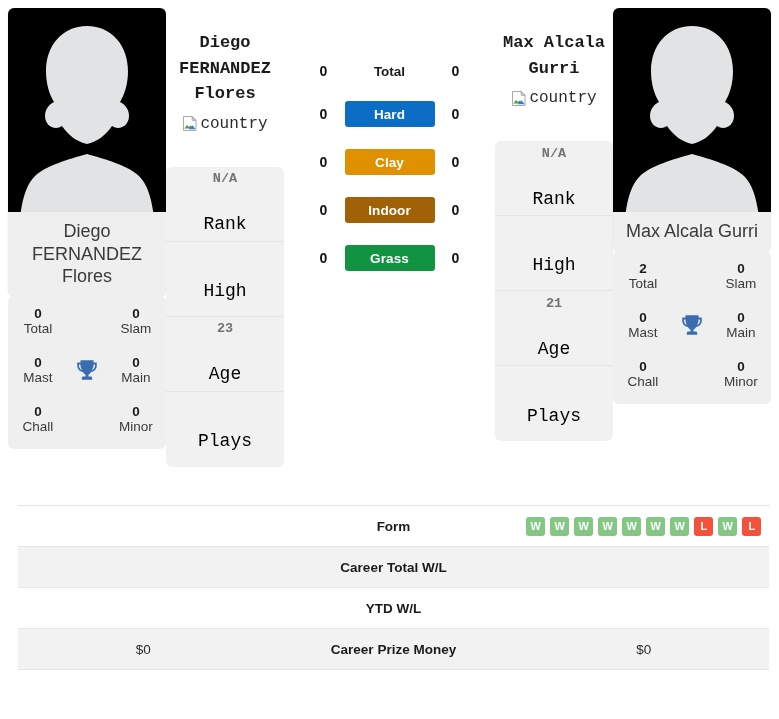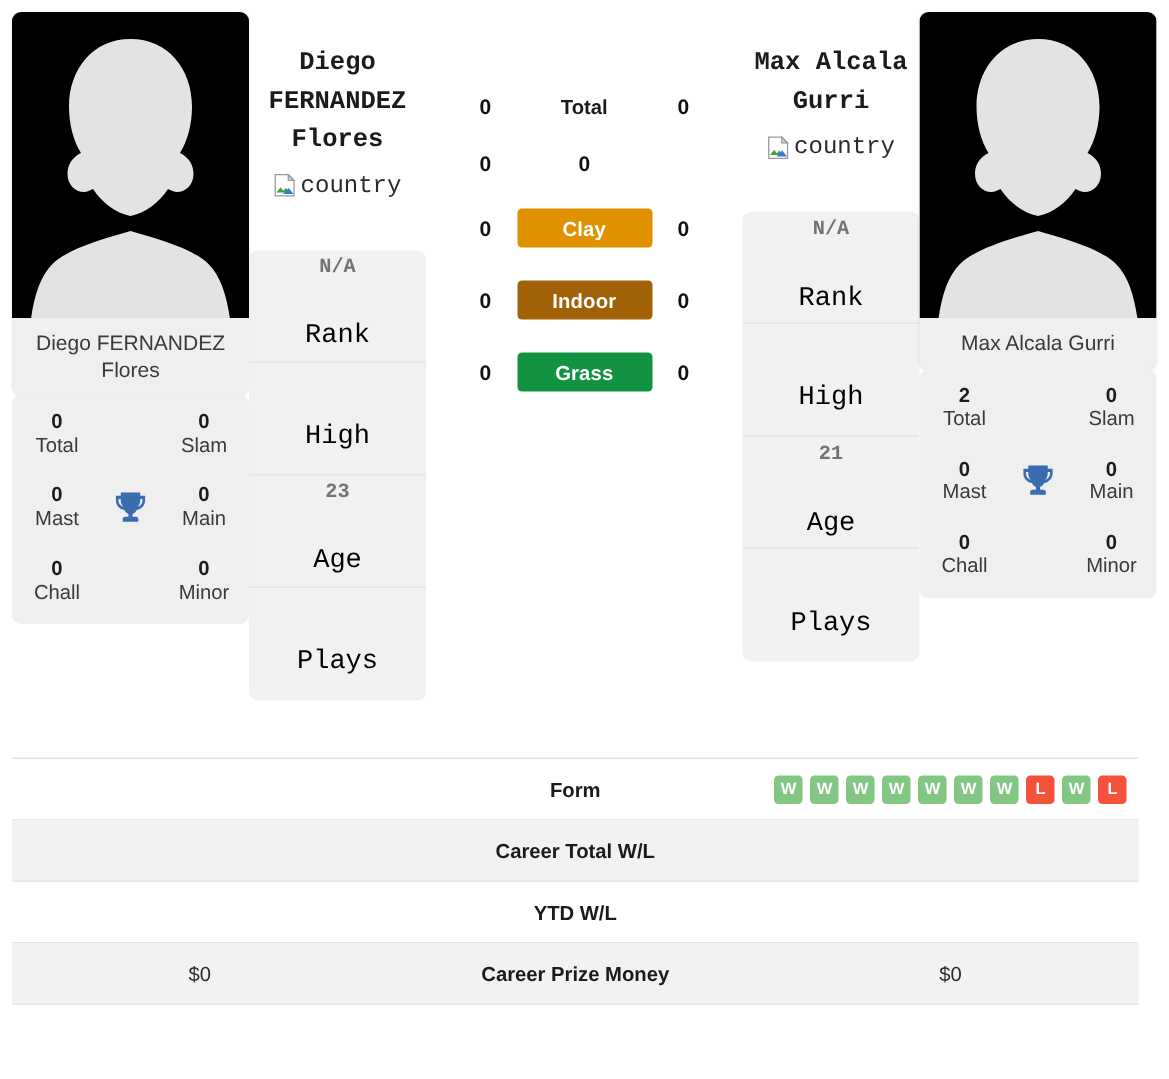--- a/index.html
+++ b/index.html
@@ -41,21 +41,21 @@
   .silhouette {
     position: absolute;
     left: 50%;
     transform: translateX(-50%);
     bottom: -6px;
     width: 150px;
     height: 200px;
   }
   .photo-caption {
     text-align: center;
-    font-size: 14px;
+    font-size: 18px;
     color: #3a3a3a;
     line-height: 1.25;
     padding: 8px 6px 2px 6px;
   }
 
   .trophy-card {
     background: #efefef;
     border-radius: 6px;
     margin-top: 0;
     padding: 10px 4px 14px 4px;
@@ -144,21 +144,21 @@
     font-weight: bold;
     display: flex;
     align-items: center;
     justify-content: center;
     letter-spacing: .1px;
   }
 
   
   .stats-table {
     position: absolute;
-    left: 8px;
+    left: 18px;
     top: 505px;
     width: 751px;
     border-top: 1px solid #e2e2e2;
   }
   .srow {
     display: grid;
     grid-template-columns: 1fr 250px 1fr;
     align-items: center;
     height: 41px;
     border-bottom: 1px solid #e6e6e6;
@@ -280,20 +280,21 @@
     </div>
 
     <div class="h2h-col">
       <div class="h2h-row">
         <span class="h2h-score">0</span>
         <span class="h2h-label-plain">Total</span>
         <span class="h2h-score">0</span>
       </div>
       <div class="h2h-row">
         <span class="h2h-score">0</span>
+        <span class="surface-badge" id="badge-hard" style="background: rgb(11, 110, 196);">Hard</span>
         <span class="h2h-score">0</span>
       </div>
       <div class="h2h-row">
         <span class="h2h-score">0</span>
         <span class="surface-badge" id="badge-clay" style="background: rgb(223, 145, 0);">Clay</span>
         <span class="h2h-score">0</span>
       </div>
       <div class="h2h-row">
         <span class="h2h-score">0</span>
         <span class="surface-badge" id="badge-indoor" style="background: #a16207;">Indoor</span>

